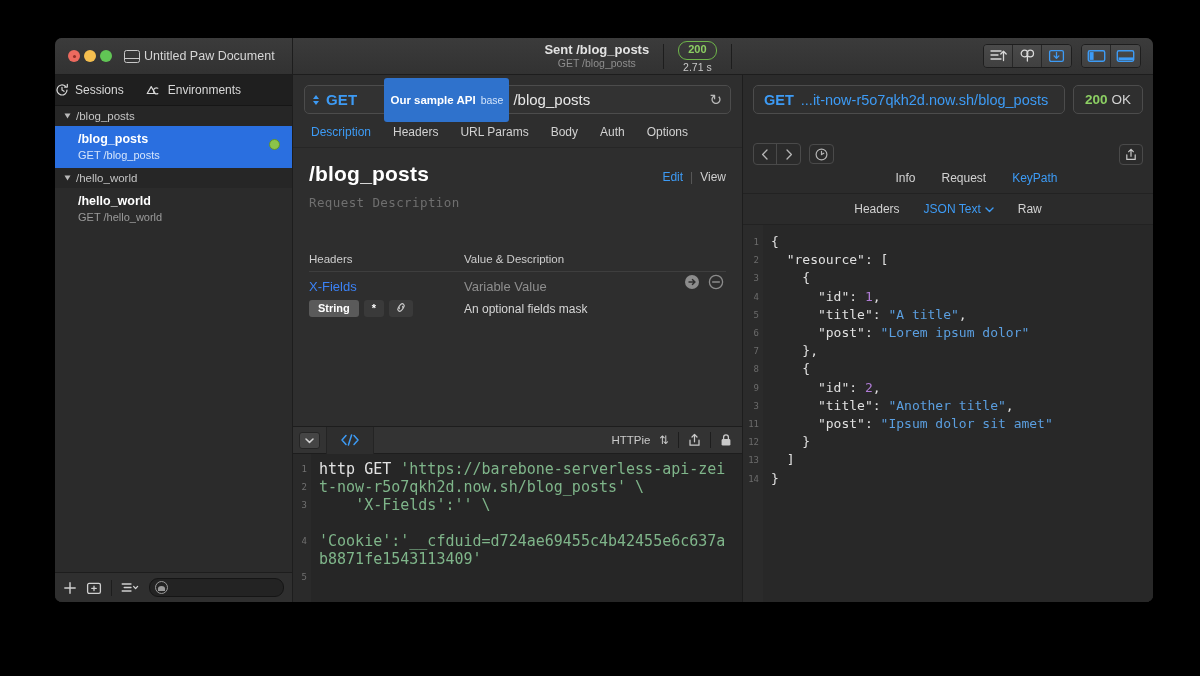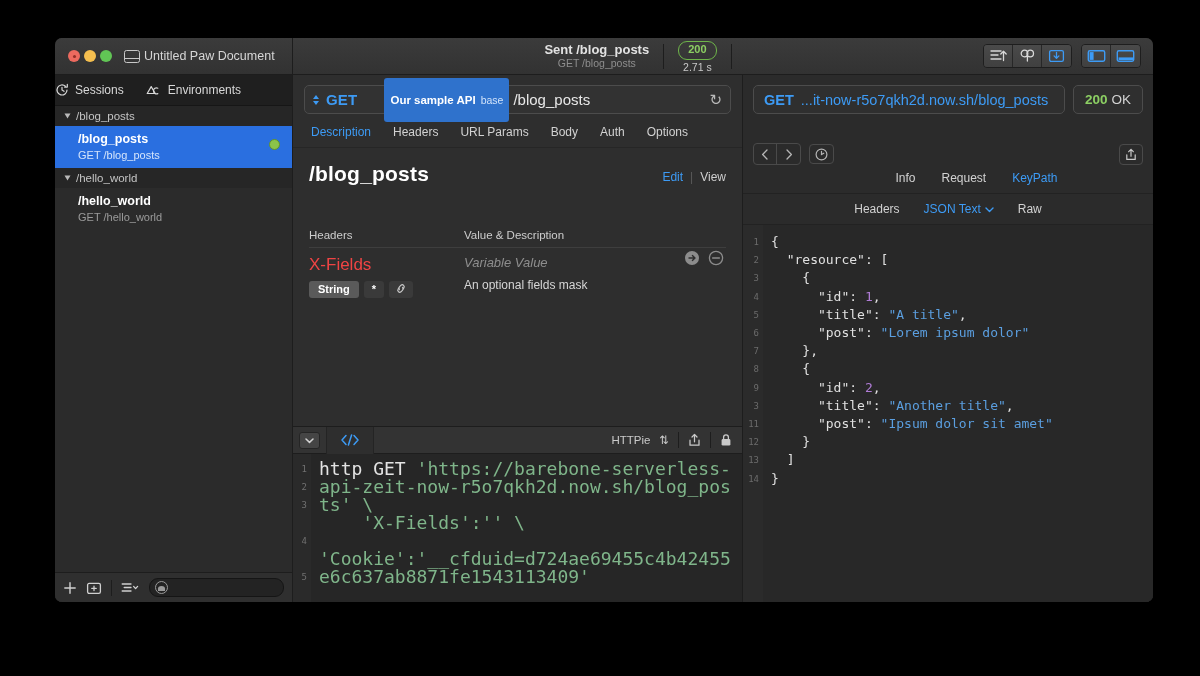--- a/index.html
+++ b/index.html
@@ -133,46 +133,46 @@
   .desc-title { color: #fff; font-size: 21px; font-weight: bold; letter-spacing: .2px; }
   .desc-actions { margin-left: auto; font-size: 12px; color: #cfcfcf; display: flex; align-items: flex-end; gap: 7px; }
   .desc-actions .edit { color: #3d9bf5; }
   .desc-actions .pipe { color: #5a5a5a; }
   .desc-placeholder { color: #6f6f6f; font-size: 12.5px; font-family: "DejaVu Sans Mono", monospace; margin-top: 9px; letter-spacing: .4px; }
 
   .var-head { display: flex; margin-top: 43px; padding-bottom: 6px; border-bottom: 1px solid #3e3e3e; }
   .var-head span { color: #cdcdcd; font-size: 11.5px; }
   .col-a { width: 155px; }
   .var-row { display: flex; padding-top: 7px; position: relative; }
-  .var-name { color: #ef4444; font-size: 17px; }
+  .var-name { color: #3b82f6; font-size: 13px; }
   .badges { display: flex; gap: 5px; margin-top: 6px; }
   .badge {
     background: #5a5a5a; color: #fff; font-size: 11px; font-weight: bold;
     border-radius: 3px; padding: 2px 9px;
   }
   .badge.sq { background: #3a3a3a; padding: 2px 6px; min-width: 20px; text-align: center; }
-  .var-val { color: #8e8e8e; font-size: 13px; font-style: italic; }
+  .var-val { color: #8e8e8e; font-size: 13px; }
   .var-desc { color: #d6d6d6; font-size: 12px; margin-top: 8px; }
   .row-icons { position: absolute; right: 2px; top: 2px; display: flex; gap: 8px; }
 
   
   .code-panel { height: 176px; min-height: 176px; background: #f0abfc; border-top: 1px solid #1d1d1d; display: flex; flex-direction: column; }
   .code-bar {
     height: 27px; min-height: 27px; background: #333; border-bottom: 1px solid #1d1d1d;
     display: flex; align-items: center; gap: 0; padding-left: 6px;
   }
   .dd-btn { width: 21px; height: 17px; background: #454545; border: 1px solid #252525; border-radius: 3px; display: flex; align-items: center; justify-content: center; }
   .code-tab { width: 48px; height: 27px; display: flex; align-items: center; justify-content: center; color: #3d9bf5; font-size: 12px; font-weight: bold; border-left: 1px solid #242424; border-right: 1px solid #242424; margin-left: 6px; background: #2e2e2e; }
   .code-bar-right { margin-left: auto; display: flex; align-items: center; gap: 9px; padding-right: 10px; color: #cacaca; font-size: 11.5px; }
   .code-area { flex: 1; display: flex; min-height: 0; background: #262626; overflow: hidden; }
   .gutter { width: 18px; min-width: 18px; background: #2a2a2a; text-align: right; padding: 6px 4px 0 0; }
   .gutter div { color: #707070; font-size: 9px; font-family: "DejaVu Sans Mono", monospace; line-height: 18px; }
   .code-text {
     flex: 1; padding: 6px 8px 0 8px; font-family: "DejaVu Sans Mono", monospace;
-    font-size: 18px; line-height: 18px; color: #7fb58a; white-space: pre-wrap; word-break: break-all;
+    font-size: 15px; line-height: 18px; color: #7fb58a; white-space: pre-wrap; word-break: break-all;
   }
   .code-text .cmd { color: #e3e3e3; }
 
   
   .response { width: 410px; min-width: 410px; background: #2b2b2b; display: flex; flex-direction: column; }
   .resp-url-row { padding: 10px 10px 0; display: flex; gap: 8px; }
   .resp-url {
     flex: 1; height: 29px; border: 1px solid #4c4c4c; border-radius: 5px; background: #2f2f2f;
     display: flex; align-items: center; padding: 0 10px; gap: 7px; overflow: hidden;
   }
@@ -377,20 +377,21 @@
 
         <div class="desc-pane">
           <div class="desc-head">
             <div class="desc-title">/blog_posts</div>
             <div class="desc-actions">
               <span class="edit">Edit</span>
               <span class="pipe">|</span>
               <span>View</span>
             </div>
           </div>
+          <div class="desc-placeholder">Request Description</div>
 
           <div class="var-head">
             <span class="col-a">Headers</span>
             <span>Value &amp; Description</span>
           </div>
 
           <div class="var-row">
             <div class="col-a">
               <div class="var-name">X-Fields</div>
               <div class="badges">

